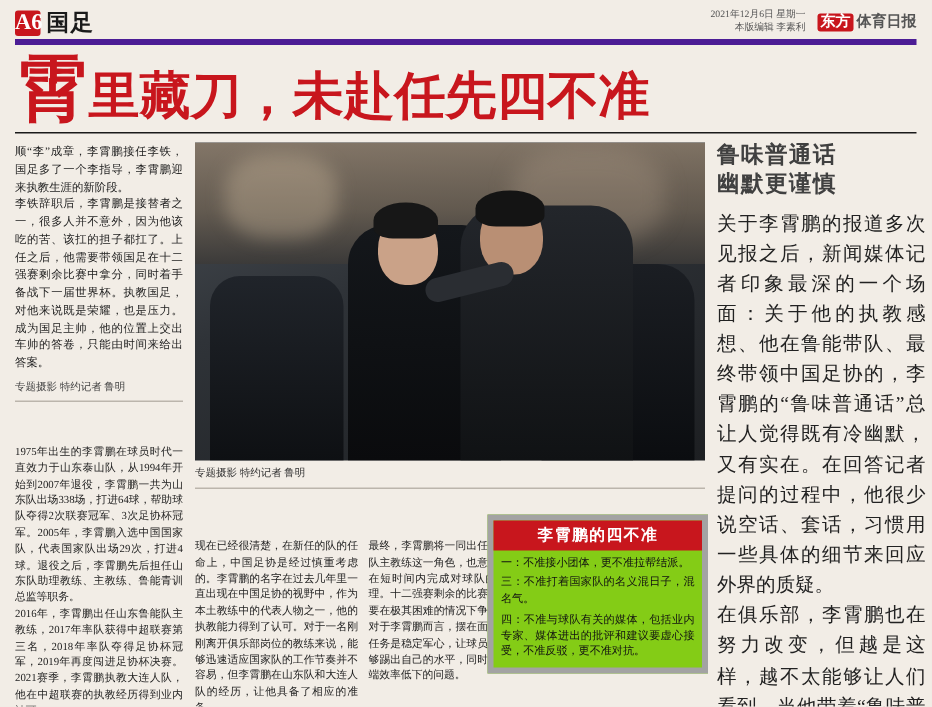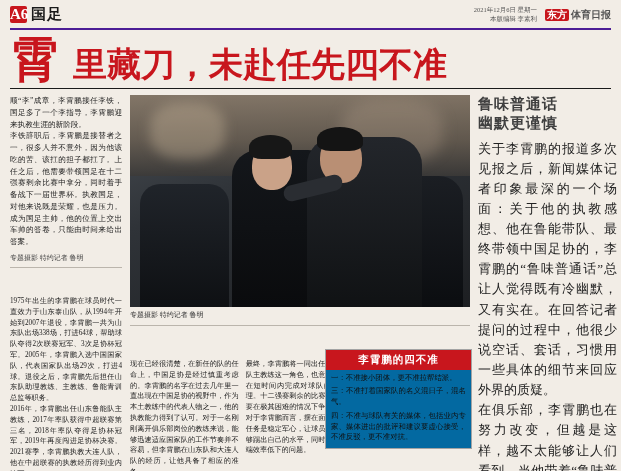--- a/index.html
+++ b/index.html
@@ -12,23 +12,23 @@
   }
   .page{
     position:relative;
     width:621px;height:471px;
     background:#f2ede6;
     box-sizing:border-box;
     padding:0 10px;
   }
   
   .masthead{
-    display:flex;align-items:flex-end;
+    display:flex;align-items:center;
     padding:8px 0 4px 0;
-    border-bottom:2px solid #4c1d95;
+    border-bottom:4px solid #4c1d95;
     height:30px;box-sizing:border-box;
   }
   .page-badge{
     display:flex;align-items:center;gap:4px;
   }
   .page-letter{
     display:inline-block;
     background:#c8161d;color:#fff;
     font-family:"Liberation Serif",serif;
     font-size:15px;font-weight:bold;
@@ -65,21 +65,21 @@
     color:#c8161d;
     font-size:48px;font-weight:bold;
     line-height:1;
     letter-spacing:-1px;
     font-family:"Liberation Serif",serif;
   }
   .headline .rest{
     color:#c8161d;
     font-size:34px;font-weight:bold;
     line-height:1;letter-spacing:0px;
-    margin-left:16px;
+    margin-left:2px;
   }
   .rule-under{
     border-bottom:1px solid #1a1a1a;
     margin:2px 0 6px 0;
   }
   
   .content{
     display:flex;
     gap:8px;
     height:354px;
@@ -180,22 +180,22 @@
     letter-spacing:1px;color:#404040;
     margin-bottom:6px;
   }
   .right-body{
     font-size:13px;line-height:1.55;text-align:justify;color:#222;
   }
   
   .redbox{
     position:absolute;
     left:195px;bottom:0;width:147px;
-    background:#0369a1;
-    border:1px solid #a3a3a3;
+    background:#84cc16;
+    border:4px solid #a3a3a3;
     box-sizing:border-box;
     padding:0 0 5px 0;
   }
   .redbox-title{
     background:#c8161d;color:#fff;
     font-size:10.5px;font-weight:bold;
     text-align:center;padding:3px 0;letter-spacing:1px;
   }
   .redbox-item{
     font-size:7.4px;line-height:1.45;

